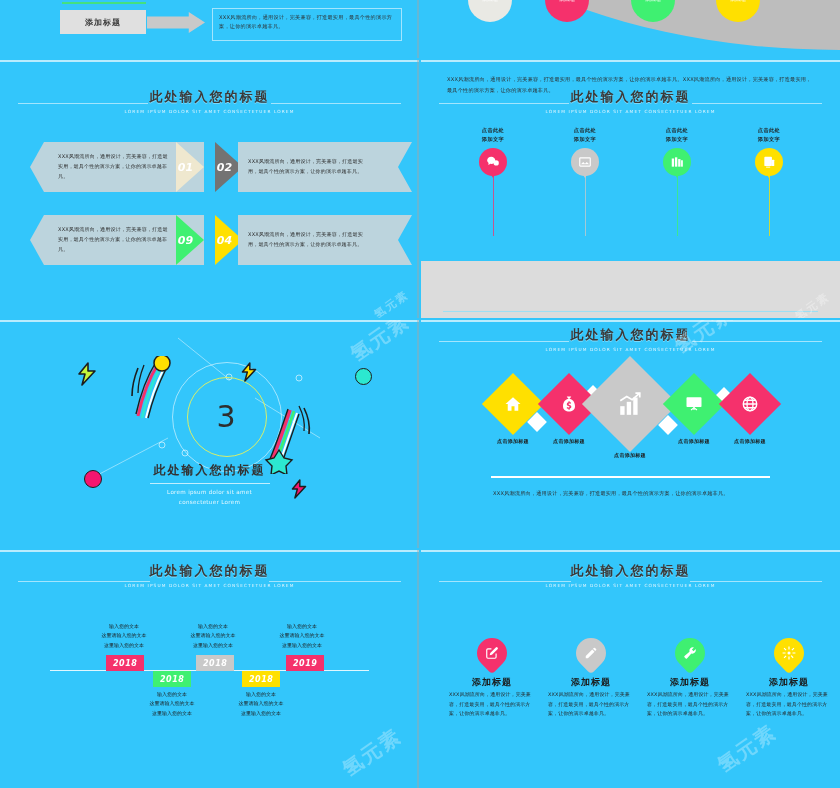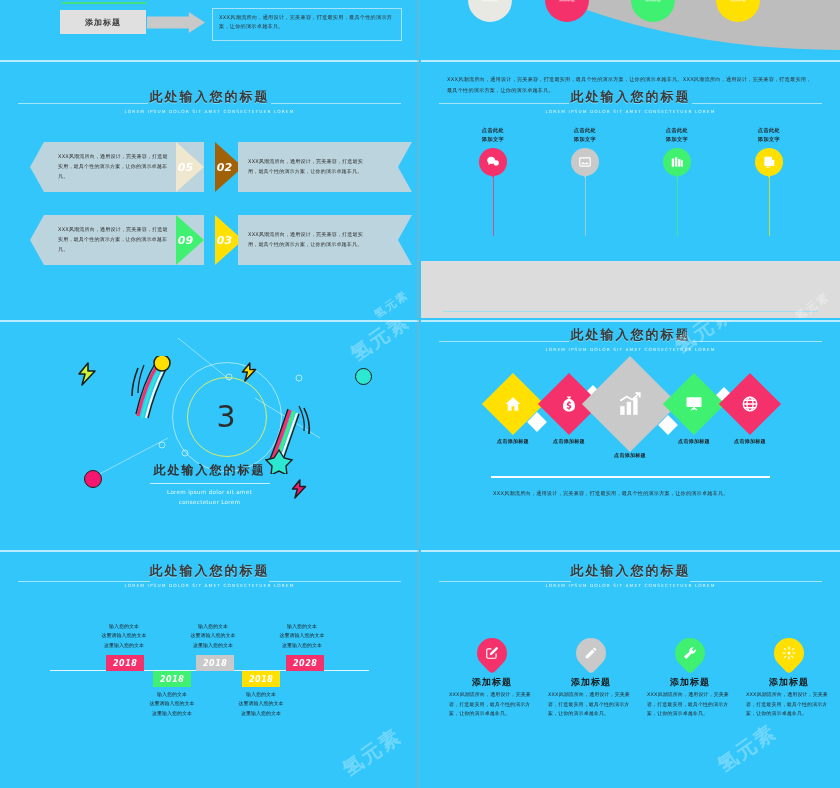--- a/index.html
+++ b/index.html
@@ -196,39 +196,39 @@
       <div class="slide-title">此处输入您的标题</div>
       <div class="slide-sub">LOREM IPSUM DOLOR SIT AMET CONSECTETUER LOREM</div>
     </div>
     <div class="head-rule" style="left:18px;width:130px;top:43px;"></div>
     <div class="head-rule" style="right:18px;width:130px;top:43px;"></div>
 
     <div class="arrow-band left" style="left:30px;top:82px;width:174px;">
       <div class="arrow-txt" style="margin-left:28px;width:112px;">XXX风潮流所向，通用设计，完美兼容，打造最实用，最具个性的演示方案，让你的演示卓越非凡。</div>
     </div>
     <div class="num-tri pt-right" style="left:176px;top:82px;background:#efe8cf;">
-      <span style="margin-right:9px;">05</span>
-    </div>
-
-    <div class="num-tri pt-right" style="left:215px;top:82px;background:#a16207;">
+      <span style="margin-right:9px;">01</span>
+    </div>
+
+    <div class="num-tri pt-right" style="left:215px;top:82px;background:#737373;">
       <span style="margin-right:9px;">02</span>
     </div>
     <div class="arrow-band right" style="left:238px;top:82px;width:174px;">
       <div class="arrow-txt" style="margin-left:10px;width:118px;">XXX风潮流所向，通用设计，完美兼容，打造最实用，最具个性的演示方案，让你的演示卓越非凡。</div>
     </div>
 
     <div class="arrow-band left" style="left:30px;top:155px;width:174px;">
       <div class="arrow-txt" style="margin-left:28px;width:112px;">XXX风潮流所向，通用设计，完美兼容，打造最实用，最具个性的演示方案，让你的演示卓越非凡。</div>
     </div>
     <div class="num-tri pt-right" style="left:176px;top:155px;background:#3ff071;">
       <span style="margin-right:9px;">09</span>
     </div>
 
     <div class="num-tri pt-right" style="left:215px;top:155px;background:#ffe000;">
-      <span style="margin-right:9px;">03</span>
+      <span style="margin-right:9px;">04</span>
     </div>
     <div class="arrow-band right" style="left:238px;top:155px;width:174px;">
       <div class="arrow-txt" style="margin-left:10px;width:118px;">XXX风潮流所向，通用设计，完美兼容，打造最实用，最具个性的演示方案，让你的演示卓越非凡。</div>
     </div>
     <div class="wm sm" style="right:8px;bottom:6px;">氢元素</div>
   </div>
 
   <div class="panel sep-top" style="left:421px;top:60px;width:419px;height:258px;">
     <div class="slide-head" style="top:28px;">
       <div class="slide-title">此处输入您的标题</div>
@@ -451,21 +451,21 @@
       <div>输入您的文本</div>
       <div>这里请输入您的文本</div>
       <div>这里输入您的文本</div>
     </div>
 
     <div class="tl-txt" style="left:256px;top:72px;">
       <div>输入您的文本</div>
       <div>这里请输入您的文本</div>
       <div>这里输入您的文本</div>
     </div>
-    <div class="tl-badge" style="left:286px;top:105px;background:#f5316c;">2028</div>
+    <div class="tl-badge" style="left:286px;top:105px;background:#f5316c;">2019</div>
 
     <div class="wm" style="right:14px;bottom:22px;">氢元素</div>
   </div>
 
   <div class="panel sep-top" style="left:421px;top:550px;width:419px;height:238px;">
     <div class="slide-head" style="top:12px;">
       <div class="slide-title">此处输入您的标题</div>
       <div class="slide-sub">LOREM IPSUM DOLOR SIT AMET CONSECTETUER LOREM</div>
     </div>
     <div class="head-rule" style="left:18px;width:132px;top:31px;"></div>

